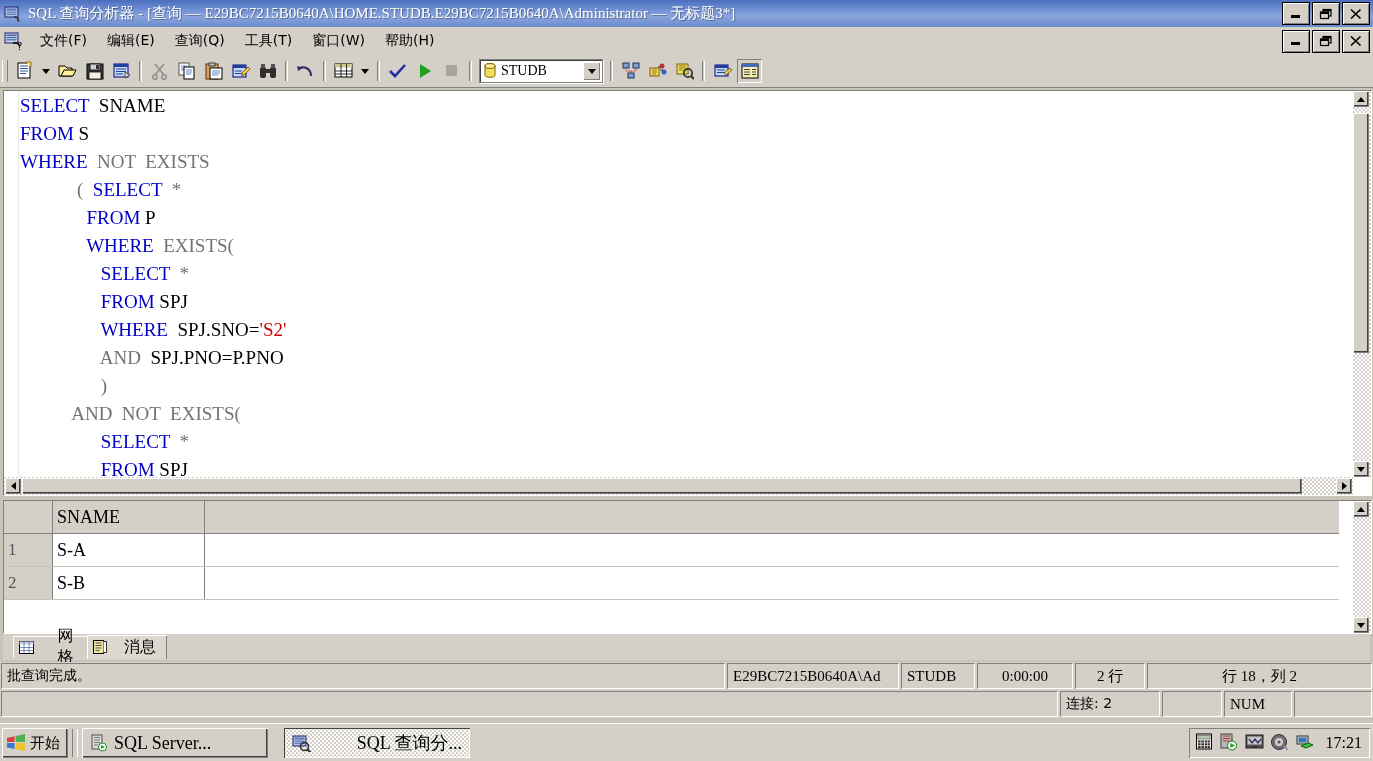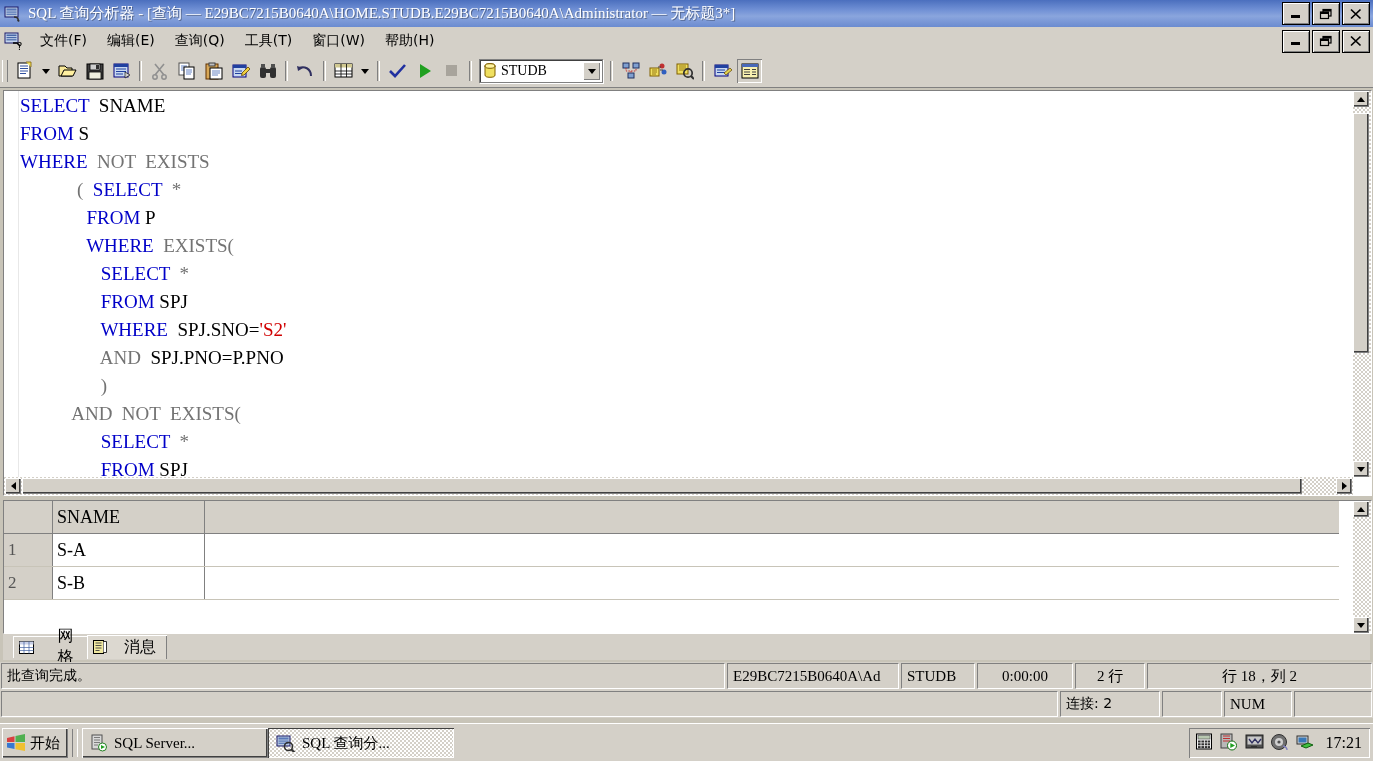--- a/index.html
+++ b/index.html
@@ -185,31 +185,31 @@
     position:absolute;left:0;top:723px;width:1373px;height:38px;
     background:#d4d0c8;border-top:1px solid #fff;display:flex;align-items:center;
   }
   .startbtn{
     height:30px;margin-left:2px;display:flex;align-items:center;gap:4px;padding:0 8px 0 4px;
     background:#d4d0c8;box-shadow:inset 1px 1px 0 #fff, inset -1px -1px 0 #808080, inset -2px -2px 0 #404040;
     font-size:15px;font-family:"DejaVu Sans",sans-serif;font-weight:normal;
   }
   .tb-sep{width:4px;height:28px;margin:0 4px;border-left:1px solid #808080;border-right:1px solid #fff;flex:none;}
   .taskitem{
-    height:30px;display:flex;align-items:center;gap:6px;padding:0 8px;margin-right:0;
+    height:30px;display:flex;align-items:center;gap:6px;padding:0 8px;margin-right:16px;
     background:#d4d0c8;box-shadow:inset 1px 1px 0 #fff, inset -1px -1px 0 #808080, inset -2px -2px 0 #404040;
-    font-family:"Liberation Serif","DejaVu Serif",serif;font-size:15px;white-space:nowrap;
+    font-family:"Liberation Serif","DejaVu Serif",serif;font-size:18px;white-space:nowrap;
     min-width:170px;
   }
   .taskitem.active{
     box-shadow:inset 1px 1px 0 #404040, inset -1px -1px 0 #fff;
     background-image:
      linear-gradient(45deg,#fff 25%,transparent 25%,transparent 75%,#fff 75%),
      linear-gradient(45deg,#fff 25%,transparent 25%,transparent 75%,#fff 75%);
-     background-size:4px 4px;background-position:0 0,2px 2px;background-color:#d4d0c8;
+     background-size:4px 4px;background-position:0 0,2px 2px;background-color:#d4d0c8;justify-content:space-between;
   }
   .tray{
     margin-left:auto;height:30px;display:flex;align-items:center;gap:5px;padding:0 8px 0 6px;
     box-shadow:inset 1px 1px 0 #808080, inset -1px -1px 0 #fff;margin-right:3px;
   }
   .clock{font-family:"Liberation Serif","DejaVu Serif",serif;font-size:16px;margin-left:6px;}
   .trayicon{width:20px;height:20px;position:relative;}
   svg{display:block}
 </style>
 </head>

